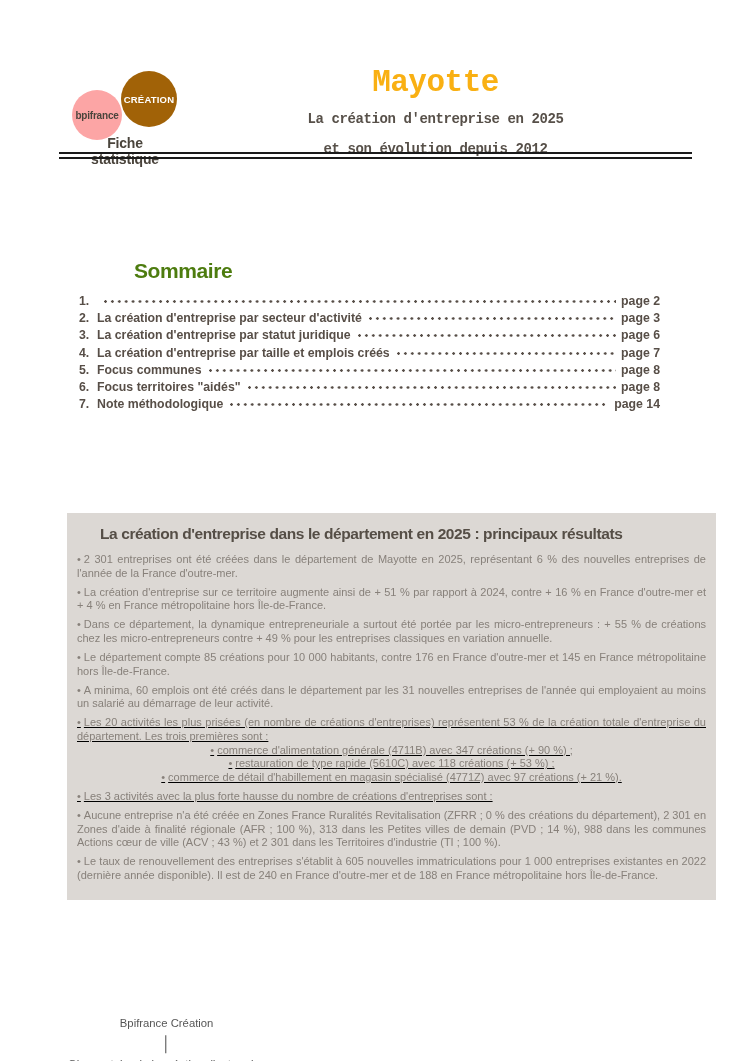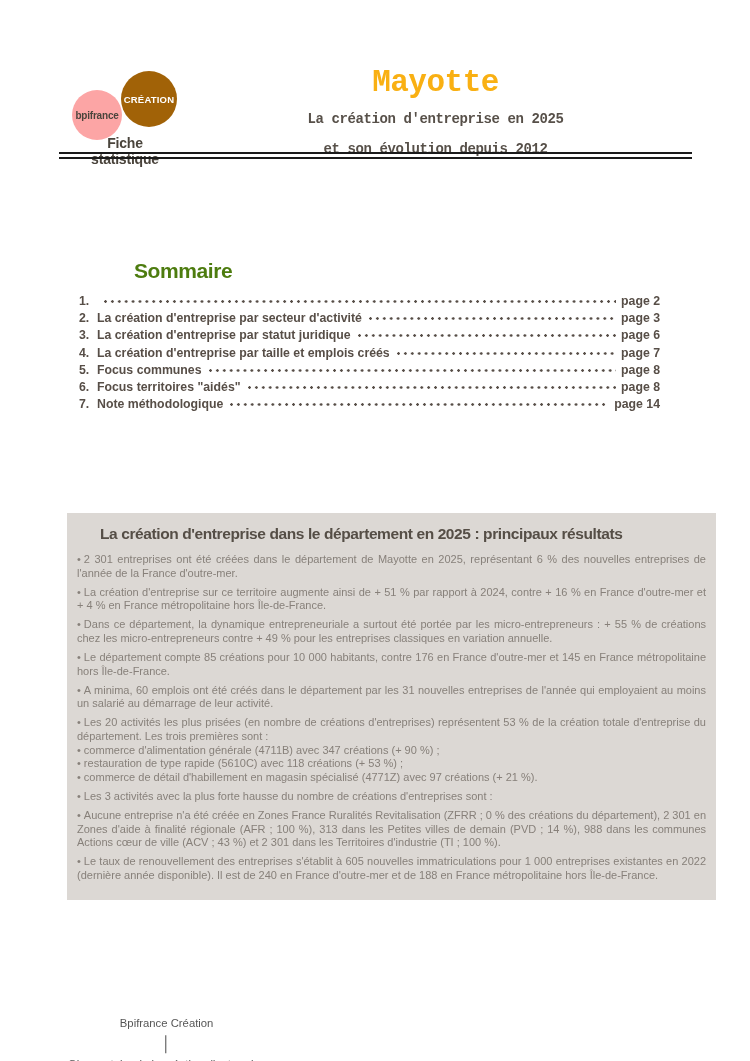--- a/index.html
+++ b/index.html
@@ -67,23 +67,23 @@
     background:#DCD8D4; padding:9px 8px 12px 8px;
   }
   .box-title {
     margin:3px 0 10px 25px;
     font-size:15.5px; font-weight:bold; color:#554E46; letter-spacing:-0.4px;
   }
   .para {
     font-size:11px; line-height:13.6px; color:#87807A;
     text-align:justify; margin:0 2px 5.5px 2px;
   }
-  .para-group { margin:0 2px 5.5px 2px; }
+  .para-group { margin:0 2px 5.5px 2px;text-decoration:underline; }
   .para-group .para { margin:0; }
-  .subitem { margin-left:14px; text-align:left; }
+  .subitem { margin-left:14px; text-align:center; }
   .marker { margin-right:3px; }
 
   
   .footer {
     position:absolute; left:63px; top:1017px;
     display:flex; align-items:center; gap:9px;
     font-size:11.3px; color:#565656;flex-direction:column;
   }
   .footer-divider { font-size:15px; color:#565656; line-height:11px; }
 </style>

